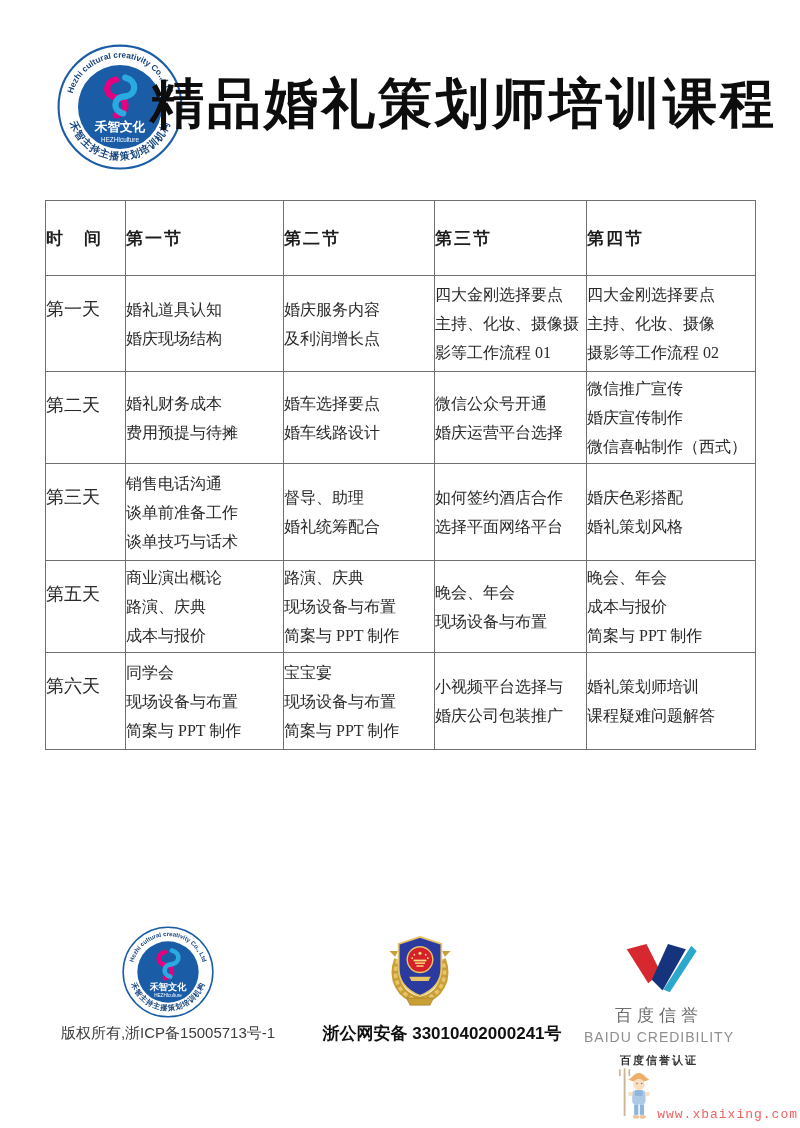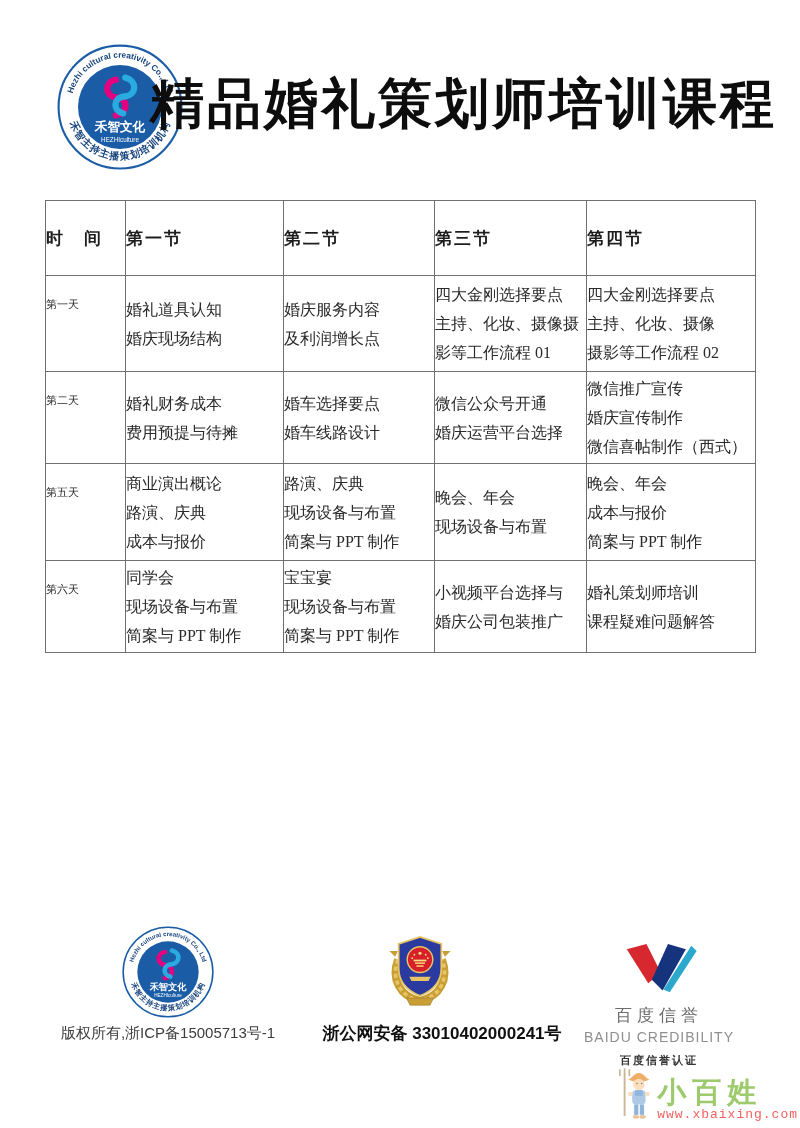--- a/index.html
+++ b/index.html
@@ -24,21 +24,21 @@
   .course-table {
     position:absolute; left:45px; top:200px; width:710px;
     border-collapse:collapse; table-layout:fixed;
   }
   .course-table th, .course-table td {
     border:1px solid #6f6f6f; text-align:left; vertical-align:middle; padding:0;
   }
   .course-table th { font-size:17px; font-weight:bold; letter-spacing:2px; color:#1e1e1e; }
   .course-table td { font-size:16px; color:#2a2a2a; }
   .course-table td div { line-height:29px; white-space:nowrap; }
-  .course-table td.day { font-size:11px; vertical-align:top; padding-top:21px; }
+  .course-table td.day { font-size:18px; vertical-align:top; padding-top:21px; }
   .course-table thead tr { height:75px; }
   .course-table tbody tr:nth-child(1){ height:96px; }
   .course-table tbody tr:nth-child(2){ height:92px; }
   .course-table tbody tr:nth-child(3){ height:97px; }
   .course-table tbody tr:nth-child(4){ height:92px; }
   .course-table tbody tr:nth-child(5){ height:97px; }
   .course-table tbody tr:nth-child(6){ height:103px; }
 
   
   .logo-footer { left:122px; top:926px; width:92px; height:92px; }
@@ -154,20 +154,40 @@
             <div>微信公众号开通</div>
             <div>婚庆运营平台选择</div>
           </td>
           <td>
             <div>微信推广宣传</div>
             <div>婚庆宣传制作</div>
             <div>微信喜帖制作（西式）</div>
           </td>
         </tr>
         <tr>
+          <td class="day">第三天</td>
+          <td>
+            <div>销售电话沟通</div>
+            <div>谈单前准备工作</div>
+            <div>谈单技巧与话术</div>
+          </td>
+          <td>
+            <div>督导、助理</div>
+            <div>婚礼统筹配合</div>
+          </td>
+          <td>
+            <div>如何签约酒店合作</div>
+            <div>选择平面网络平台</div>
+          </td>
+          <td>
+            <div>婚庆色彩搭配</div>
+            <div>婚礼策划风格</div>
+          </td>
+        </tr>
+        <tr>
           <td class="day">第五天</td>
           <td>
             <div>商业演出概论</div>
             <div>路演、庆典</div>
             <div>成本与报价</div>
           </td>
           <td>
             <div>路演、庆典</div>
             <div>现场设备与布置</div>
             <div>简案与 PPT 制作</div>
@@ -285,18 +305,17 @@
         <circle cx="14" cy="29" r="2.4" fill="#fbd9b4"></circle>
         <circle cx="32" cy="29" r="2.4" fill="#fbd9b4"></circle>
 
         <rect x="18" y="40" width="4.5" height="11" fill="#7da9d6"></rect>
         <rect x="24" y="40" width="4.5" height="11" fill="#7da9d6"></rect>
         <ellipse cx="20" cy="53" rx="3.4" ry="2" fill="#e7b98a"></ellipse>
         <ellipse cx="27" cy="53" rx="3.4" ry="2" fill="#e7b98a"></ellipse>
       </svg>
     </span>
     <div class="wm-text">
-      <div class="wm-name">小百姓</div>
       <div class="wm-url">www.xbaixing.com</div>
     </div>
   </div>
 
 </div>
 
 </body></html>

